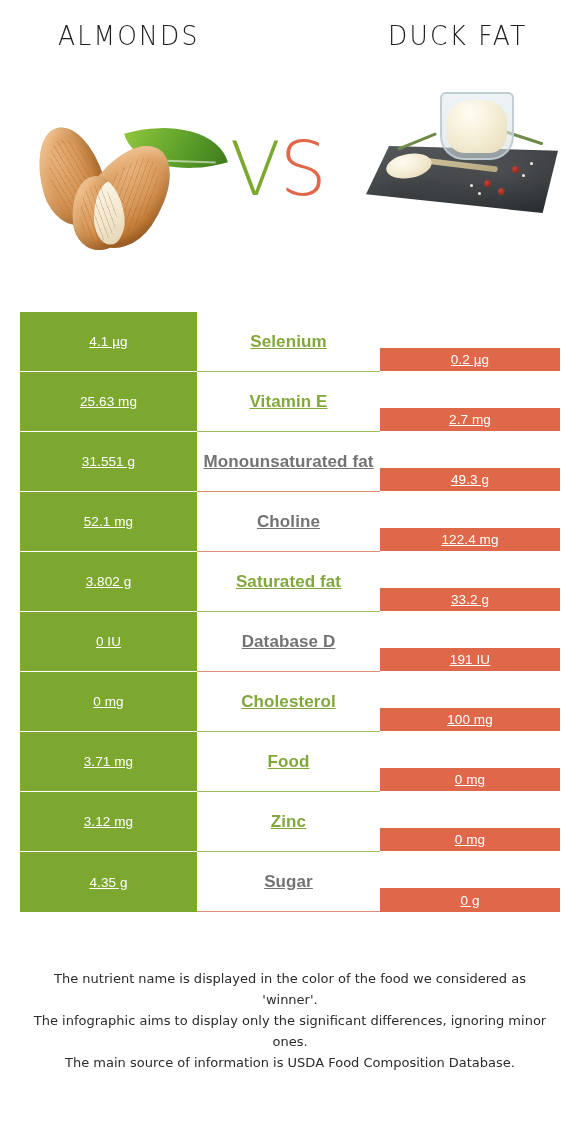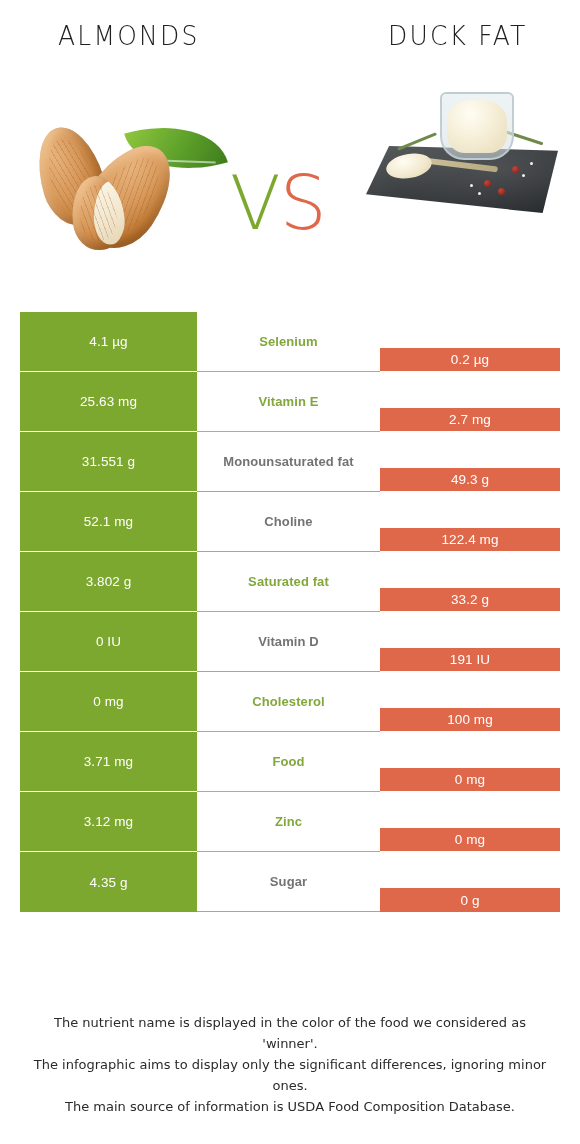--- a/index.html
+++ b/index.html
@@ -43,21 +43,20 @@
   .vs {
     position: absolute;
     left: 230px;
     top: 132px;
     font-family: "DejaVu Sans", sans-serif;
     font-weight: 300;
     font-size: 74px;
     line-height: 74px;
     letter-spacing: -1px;
     z-index: 5;
-    margin-top: 34px;
   }
   .vs .v { color: #7DA82F; }
   .vs .s { color: #E0684A; }
 
   
   .almond-art {
     position: absolute;
     left: 34px;
     top: 118px;
     width: 200px;
@@ -221,51 +220,52 @@
     width: 540px;
     height: 60px;
   }
   .cell {
     display: flex;
     align-items: center;
     justify-content: center;
     font-size: 13.5px;
     font-weight: 400;
     letter-spacing: .1px;
+    text-decoration: underline;
   }
   .cell-left {
     width: 177px;
     background: #7DA82F;
     color: #ffffff;
     border-bottom: 1.5px solid #ffffff;
   }
   .cell-right {
     width: 180px;
     background: #E0684A;
     color: #ffffff;
     border-bottom: 1.5px solid #ffffff;
     margin-top: 36px;
   }
   .cell-mid {
     width: 183px;
     background: #ffffff;
     font-weight: 700;
-    font-size: 13px;
+    font-size: 17px;
   }
   .cell-mid.win-left  { color: #82A83C; border-bottom: 1px solid #9cbf5c; }
   .cell-mid.win-right { color: #737373; border-bottom: 1px solid #dd9177; }
 
   .row:last-child .cell-left,
   .row:last-child .cell-right { border-bottom: none; }
 
   
   .footer {
     position: absolute;
     left: 28px;
-    top: 1012px;
+    top: 968px;
     width: 524px;
     text-align: center;
     font-family: "DejaVu Sans", sans-serif;
     font-size: 13px;
     line-height: 21px;
     color: #2b2b2b;
   }
   .footer p { margin: 0; }
 </style>
 </head>
@@ -332,21 +332,21 @@
         <div class="cell cell-mid win-right">Choline</div>
         <div class="cell cell-right">122.4 mg</div>
       </div>
       <div class="row">
         <div class="cell cell-left">3.802 g</div>
         <div class="cell cell-mid win-left">Saturated fat</div>
         <div class="cell cell-right">33.2 g</div>
       </div>
       <div class="row">
         <div class="cell cell-left">0 IU</div>
-        <div class="cell cell-mid win-right">Vitamin D</div>
+        <div class="cell cell-mid win-right">Database D</div>
         <div class="cell cell-right">191 IU</div>
       </div>
       <div class="row">
         <div class="cell cell-left">0 mg</div>
         <div class="cell cell-mid win-left">Cholesterol</div>
         <div class="cell cell-right">100 mg</div>
       </div>
       <div class="row">
         <div class="cell cell-left">3.71 mg</div>
         <div class="cell cell-mid win-left">Food</div>

